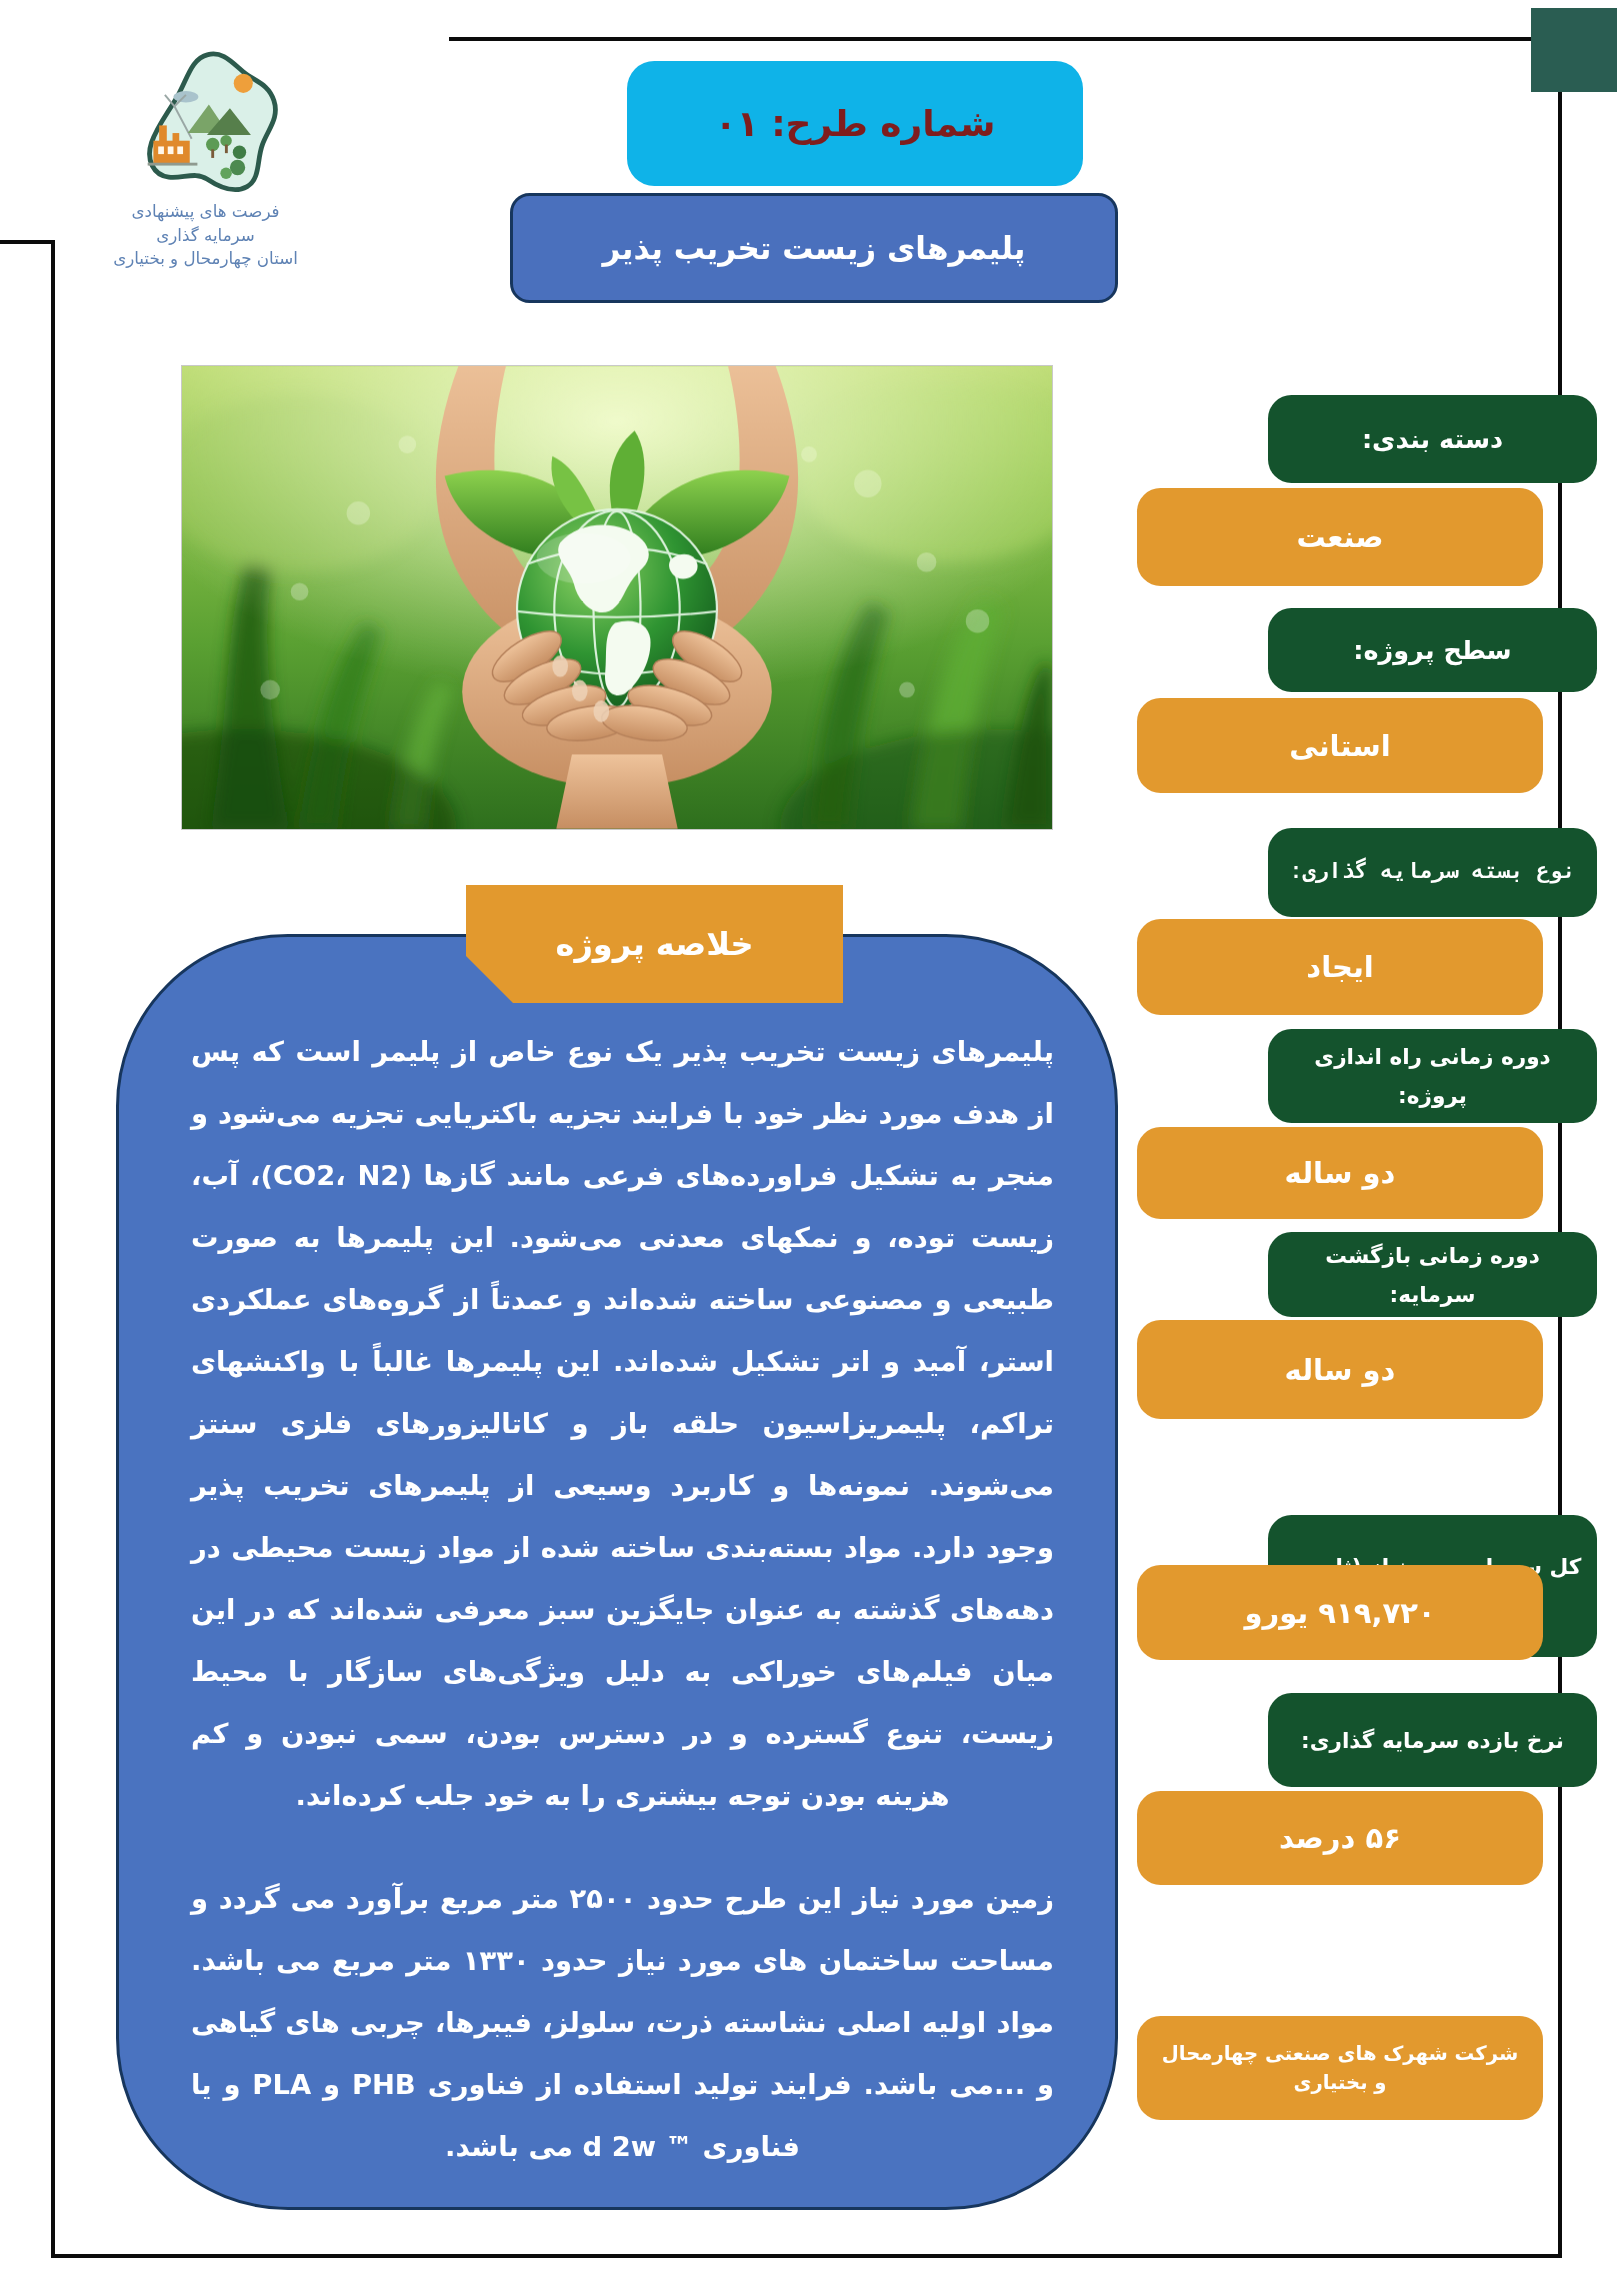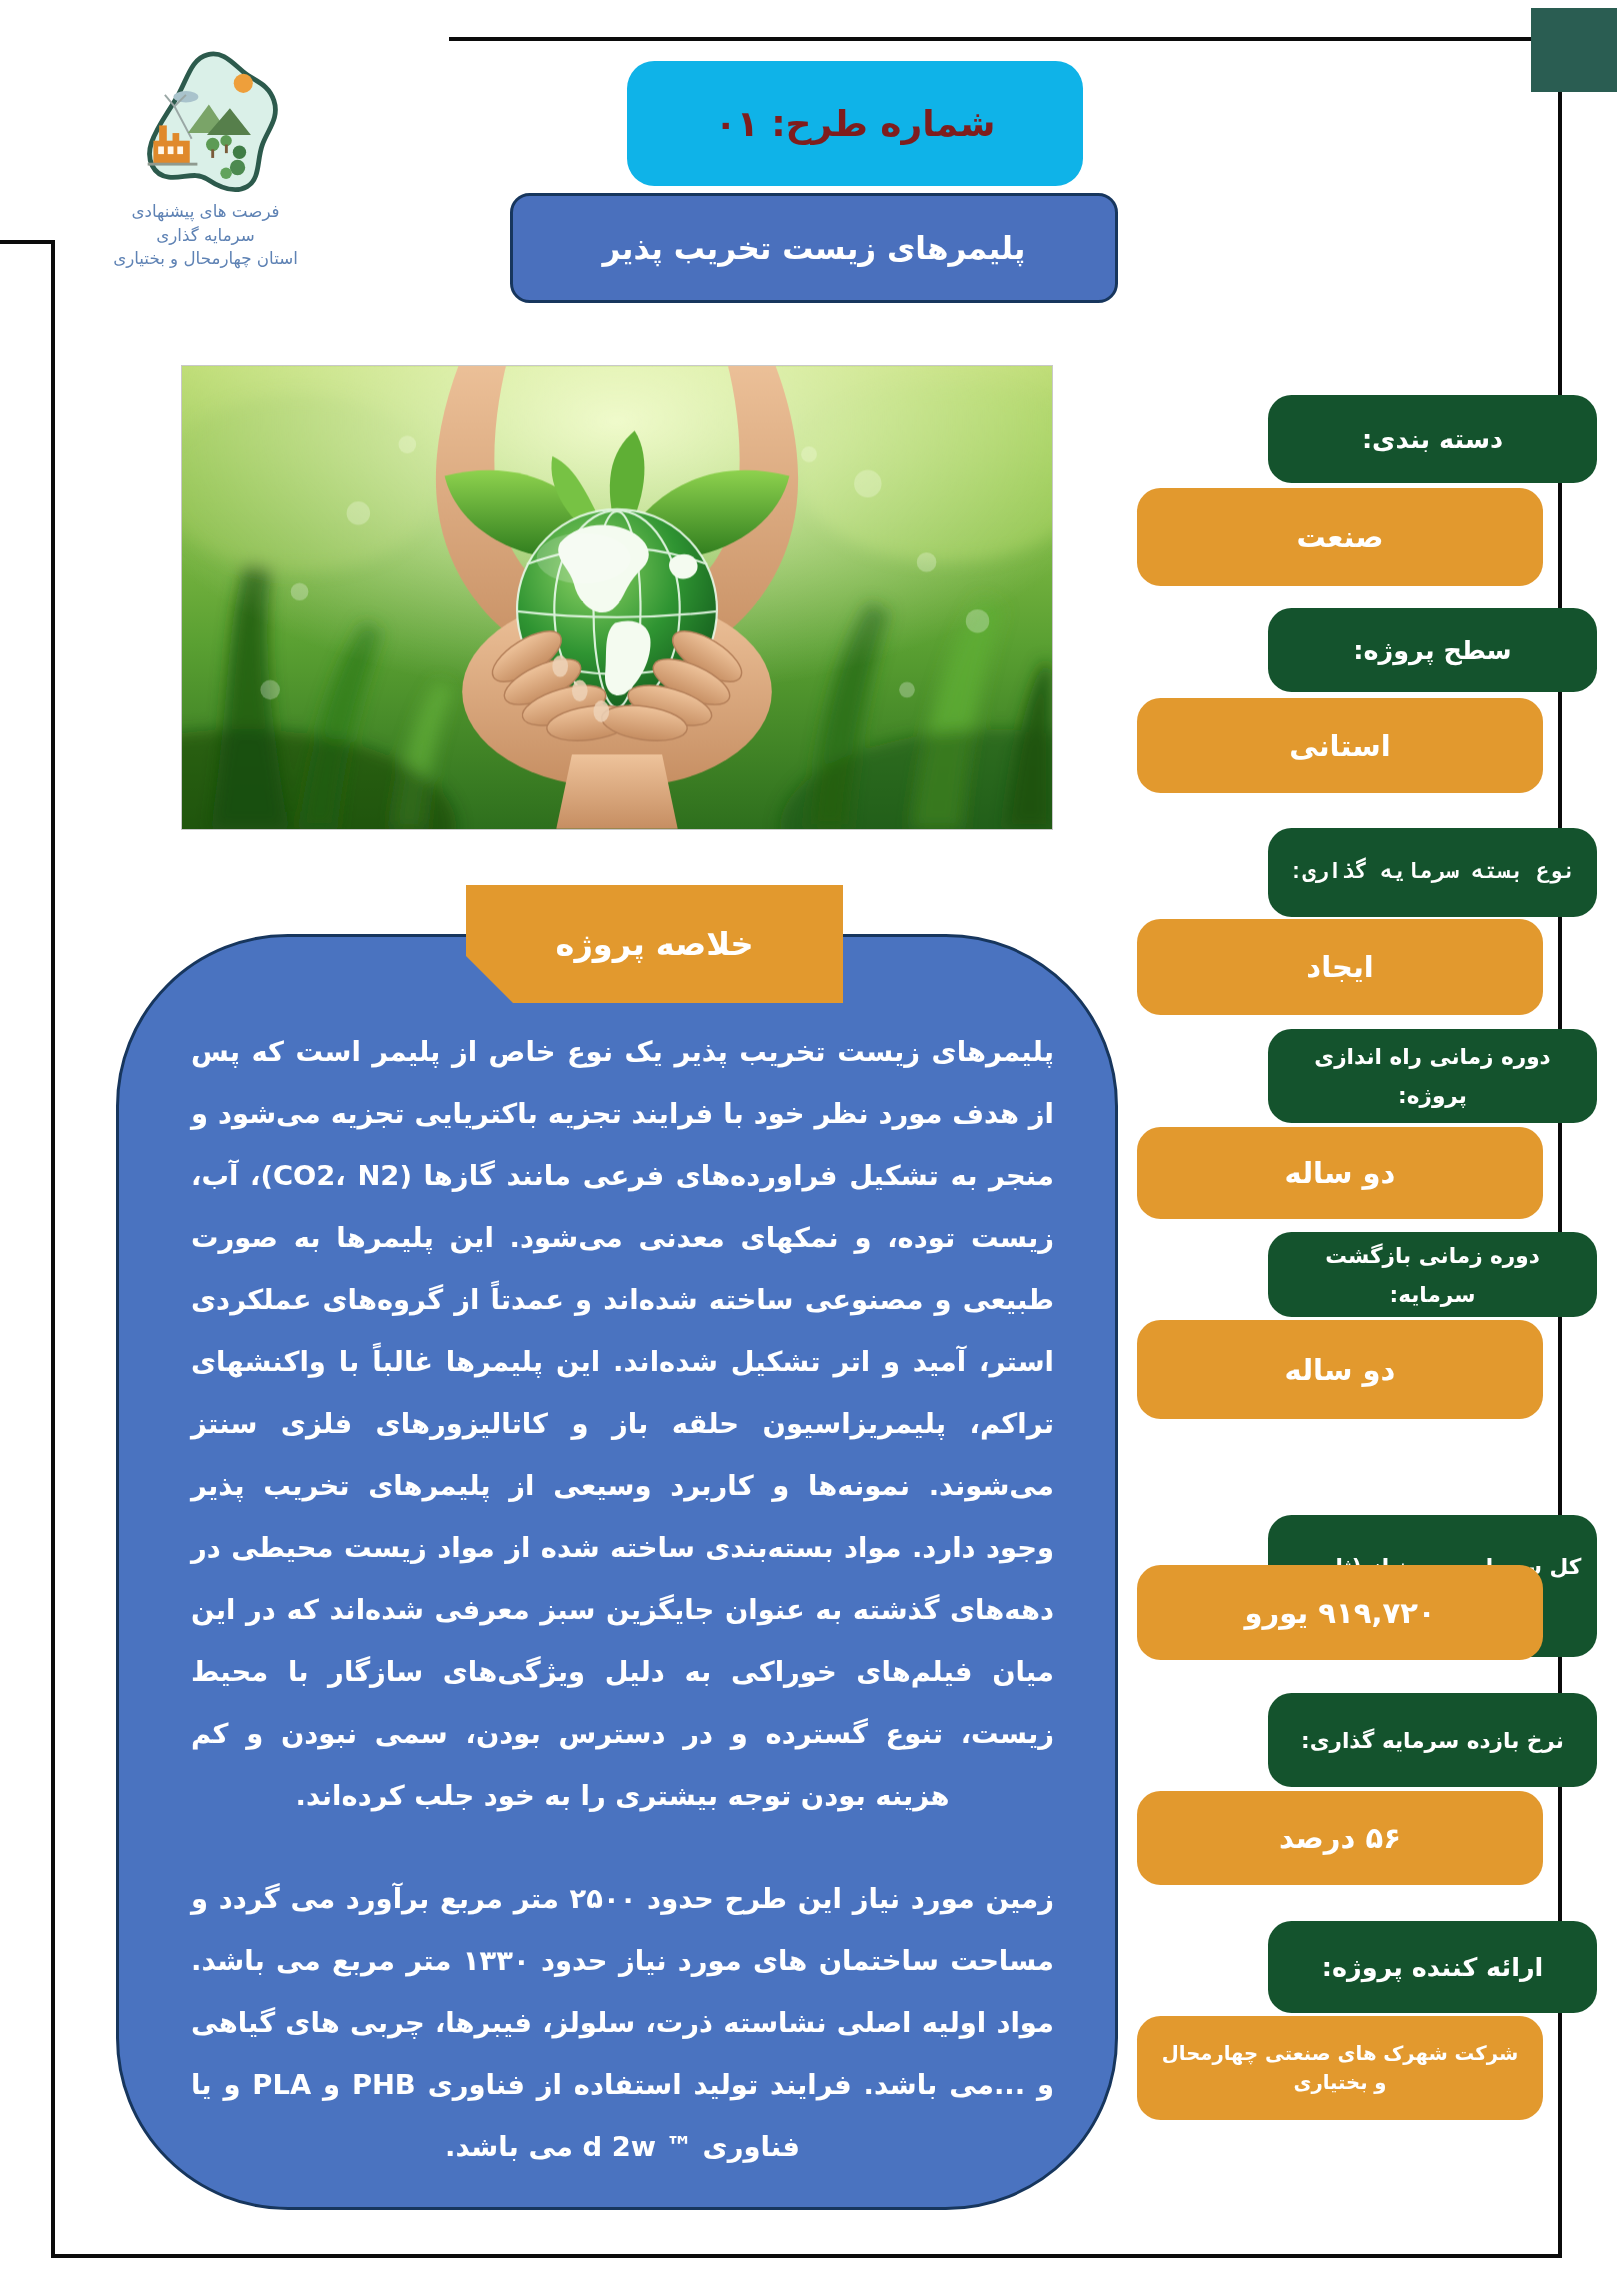--- a/index.html
+++ b/index.html
@@ -233,21 +233,20 @@
 
   <div class="lbl long" style="top:1232px;height:85px;">دوره زمانی بازگشت سرمایه:</div>
   <div class="val" style="top:1320px;height:99px;">دو ساله</div>
 
   <div class="lbl long" style="top:1515px;height:142px;">کل سرمایه موردنیاز (ثابت و در گردش):</div>
   <div class="val" style="top:1565px;height:95px;">۹۱۹,۷۲۰ یورو</div>
 
   <div class="lbl long" style="top:1693px;height:94px;">نرخ بازده سرمایه گذاری:</div>
   <div class="val" style="top:1791px;height:94px;">۵۶ درصد</div>
 
-  <div class="lbl" style="top:1921px;height:92px;">ارائه کننده پروژه:</div>
   <div class="val small" style="top:2016px;height:104px;">شرکت شهرک های صنعتی چهارمحال و بختیاری</div>
 
   <div class="blob"></div>
   <div class="summary-heading">خلاصه پروژه</div>
   <div class="summary-text">
     <p>پلیمرهای زیست تخریب پذیر یک نوع خاص از پلیمر است که پس از هدف مورد نظر خود با فرایند تجزیه باکتریایی تجزیه می‌شود و منجر به تشکیل فراورده‌های فرعی مانند گازها (CO2، N2)، آب، زیست توده، و نمکهای معدنی می‌شود. این پلیمرها به صورت طبیعی و مصنوعی ساخته شده‌اند و عمدتاً از گروه‌های عملکردی استر، آمید و اتر تشکیل شده‌اند. این پلیمرها غالباً با واکنشهای تراکم، پلیمریزاسیون حلقه باز و کاتالیزورهای فلزی سنتز می‌شوند. نمونه‌ها و کاربرد وسیعی از پلیمرهای تخریب پذیر وجود دارد. مواد بسته‌بندی ساخته شده از مواد زیست محیطی در دهه‌های گذشته به عنوان جایگزین سبز معرفی شده‌اند که در این میان فیلم‌های خوراکی به دلیل ویژگی‌های سازگار با محیط زیست، تنوع گسترده و در دسترس بودن، سمی نبودن و کم هزینه بودن توجه بیشتری را به خود جلب کرده‌اند.</p>
     <p>زمین مورد نیاز این طرح حدود ۲۵۰۰ متر مربع برآورد می گردد و مساحت ساختمان های مورد نیاز حدود ۱۳۳۰ متر مربع می باشد. مواد اولیه اصلی نشاسته ذرت، سلولز، فیبرها، چربی های گیاهی و ...می باشد. فرایند تولید استفاده از فناوری PHB و PLA و یا فناوری ™ d 2w می باشد.</p>
   </div>
 
 </div>

